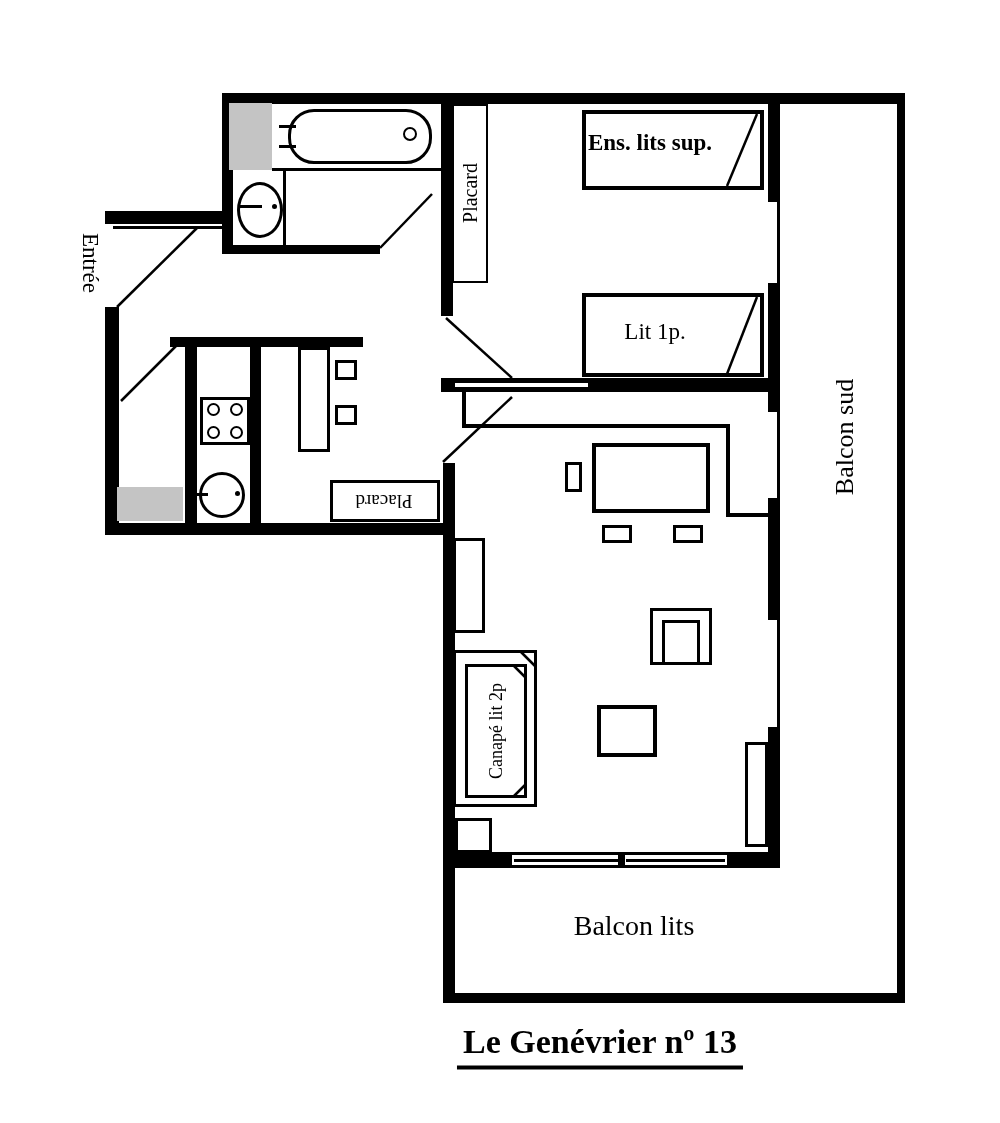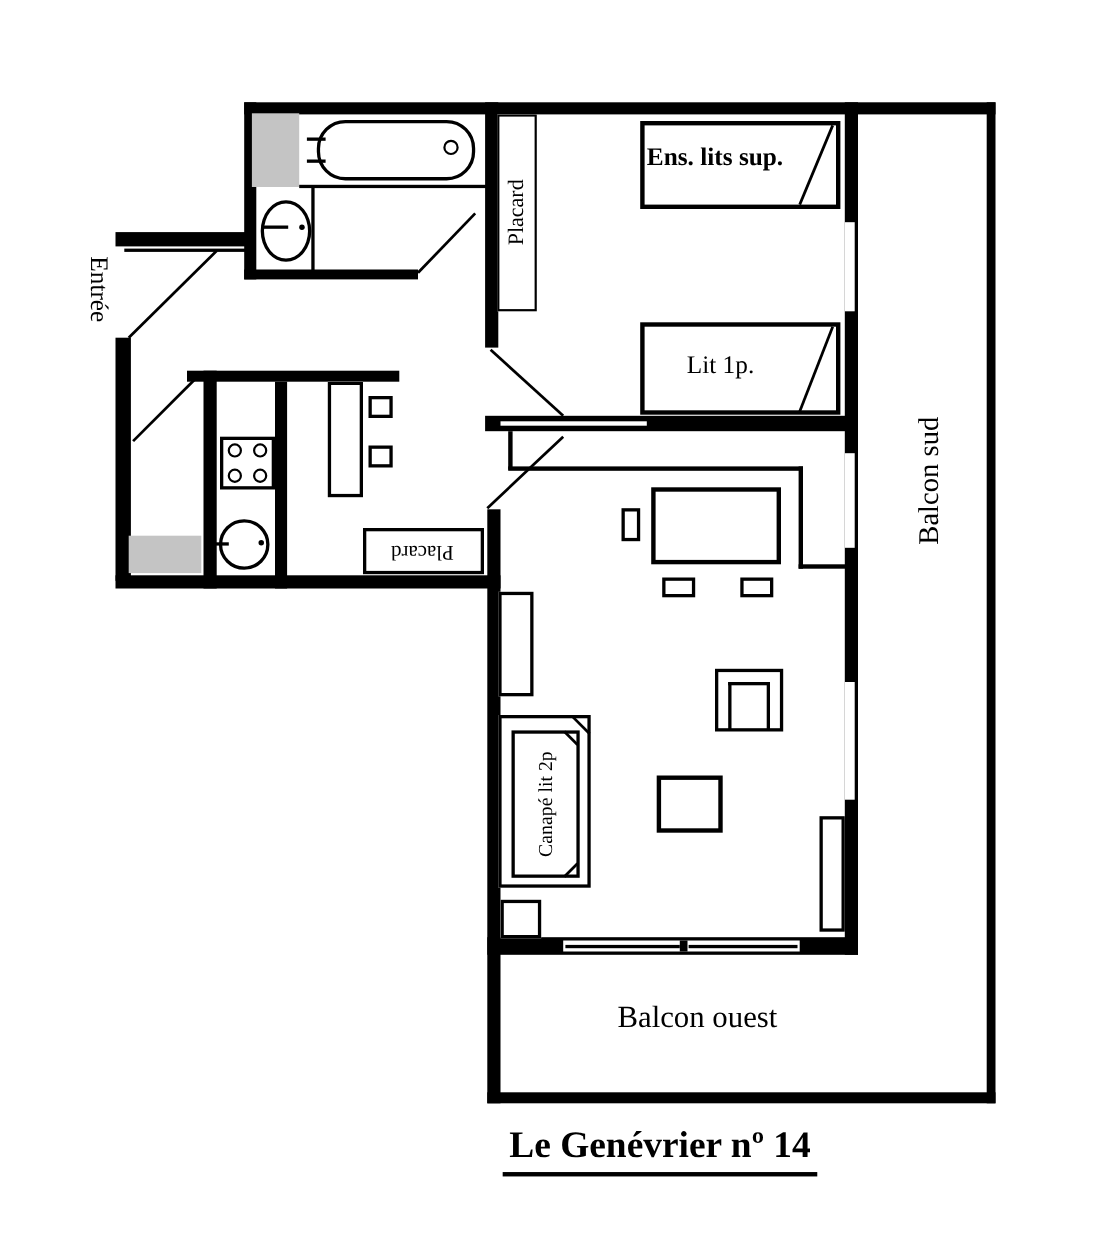--- a/index.html
+++ b/index.html
@@ -114,16 +114,16 @@
     <line x1="513" y1="797" x2="525" y2="785" stroke="#000" stroke-width="2.5"></line>
   </svg>
 
   <div class="label rot90" style="left:90px;top:263px;font-size:23px;">Entrée</div>
   <div class="label rot270" style="left:470px;top:193px;font-size:20px;">Placard</div>
   <div class="label" style="left:650px;top:143px;font-size:23px;font-weight:bold;">Ens. lits sup.</div>
   <div class="label" style="left:655px;top:332px;font-size:23px;">Lit 1p.</div>
   <div class="label rot270" style="left:845px;top:437px;font-size:26px;">Balcon sud</div>
   <div class="label rot180" style="left:384px;top:501px;font-size:19px;">Placard</div>
   <div class="label rot270" style="left:496px;top:731px;font-size:18px;">Canapé lit 2p</div>
-  <div class="label" style="left:634px;top:926px;font-size:28px;">Balcon ouest</div>
-  <div class="label" id="title-label" style="left:600px;top:1046px;font-size:34px;">Le Genévrier nº 14</div>
+  <div class="label" style="left:634px;top:926px;font-size:28px;">Balcon lits</div>
+  <div class="label" id="title-label" style="left:600px;top:1046px;font-size:34px;">Le Genévrier nº 13</div>
 
 </div>
 
 </body></html>

